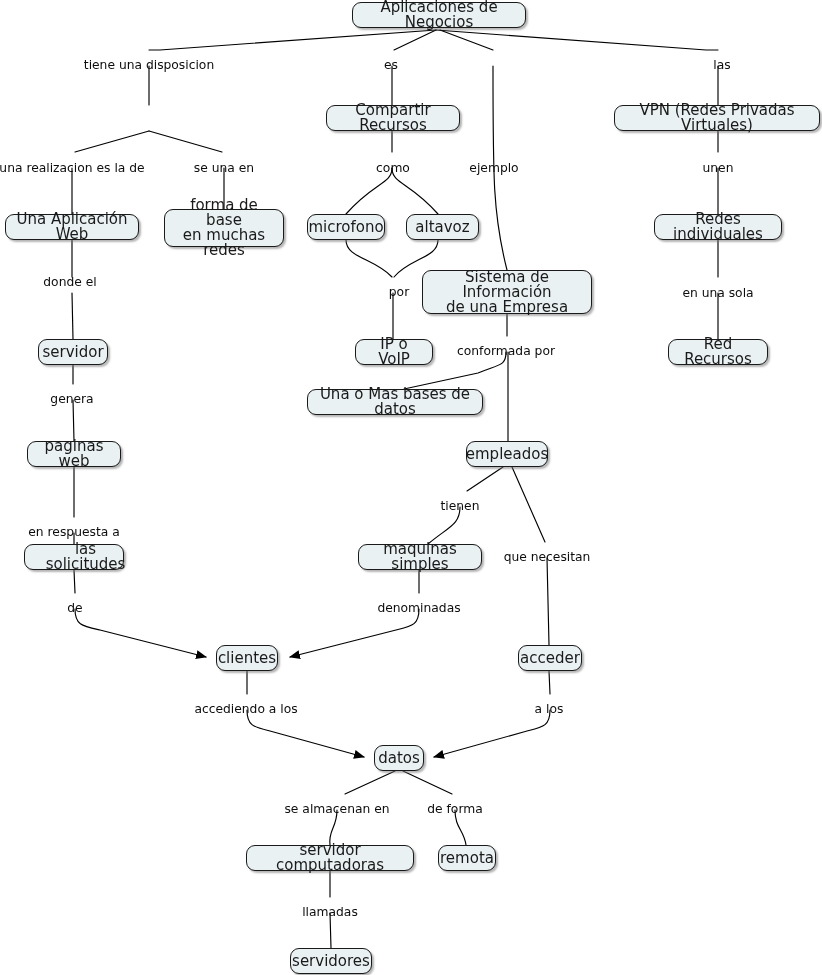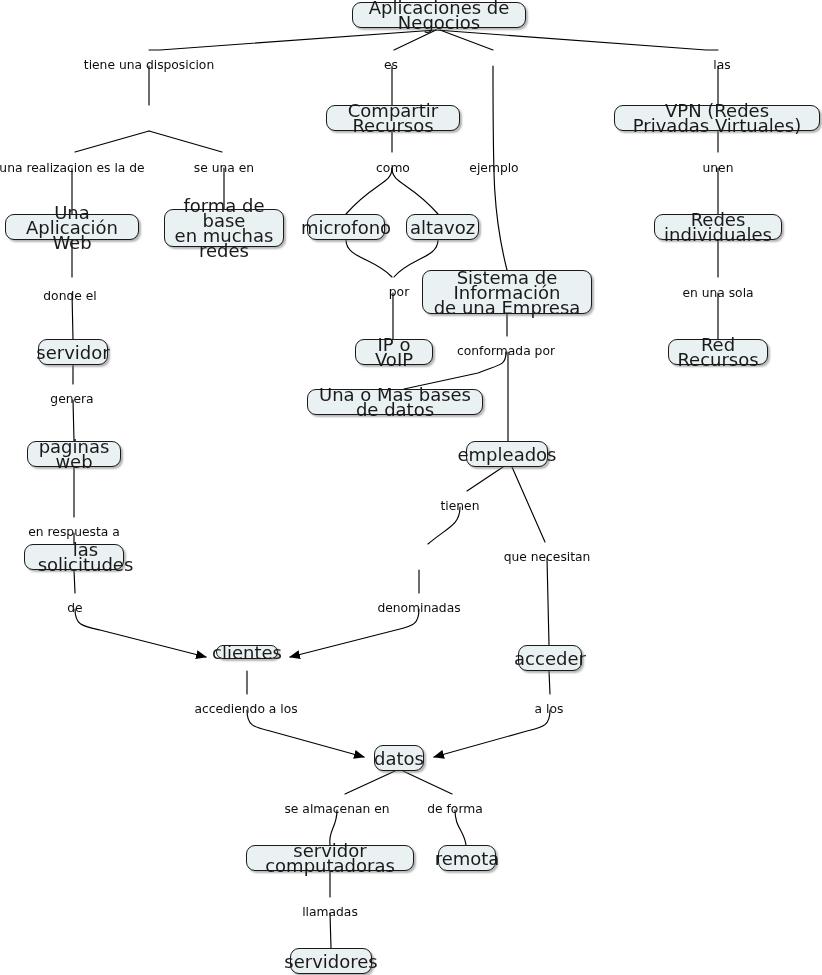--- a/index.html
+++ b/index.html
@@ -23,21 +23,21 @@
     height: 975px;
     pointer-events: none;
   }
   .node {
     position: absolute;
     box-sizing: border-box;
     background: #eaf1f3;
     border: 1.2px solid #1a1a1a;
     border-radius: 9px;
     color: #1a1a1a;
-    font-size: 18px;
+    font-size: 15px;
     line-height: 15px;
     text-align: center;
     display: flex;
     align-items: center;
     justify-content: center;
     padding: 3px 9px;
     box-shadow: 2px 2px 2px rgba(120,120,120,0.55);
     white-space: pre-line;
     z-index: 2;
   }
@@ -143,36 +143,37 @@
   <div class="node" style="left:654px;top:214px;width:128px;height:26px;">Redes individuales</div>
   <div class="node" style="left:422px;top:270px;width:170px;height:44px;">Sistema de Información
 de una Empresa</div>
   <div class="node" style="left:38px;top:339px;width:70px;height:26px;">servidor</div>
   <div class="node" style="left:355px;top:339px;width:78px;height:26px;">IP o VoIP</div>
   <div class="node" style="left:668px;top:339px;width:100px;height:26px;">Red Recursos</div>
   <div class="node" style="left:307px;top:389px;width:176px;height:26px;">Una o Mas bases de datos</div>
   <div class="node" style="left:27px;top:441px;width:94px;height:26px;">paginas web</div>
   <div class="node" style="left:466px;top:441px;width:82px;height:26px;">empleados</div>
   <div class="node" style="left:24px;top:544px;width:100px;height:26px;padding-left:32px;">las solicitudes</div>
-  <div class="node" style="left:216px;top:645px;width:62px;height:14px;">clientes</div>
+  <div class="node" style="left:358px;top:544px;width:124px;height:26px;">maquinas simples</div>
+  <div class="node" style="left:216px;top:645px;width:62px;height:26px;">clientes</div>
   <div class="node" style="left:518px;top:645px;width:64px;height:26px;">acceder</div>
   <div class="node" style="left:374px;top:745px;width:50px;height:26px;">datos</div>
   <div class="node" style="left:246px;top:845px;width:168px;height:26px;">servidor computadoras</div>
   <div class="node" style="left:438px;top:845px;width:58px;height:26px;">remota</div>
   <div class="node" style="left:290px;top:948px;width:82px;height:26px;">servidores</div>
 
   <div class="elabel" style="left:149px;top:58px;">tiene una disposicion</div>
   <div class="elabel" style="left:391px;top:58px;">es</div>
   <div class="elabel" style="left:722px;top:58px;">las</div>
   <div class="elabel" style="left:72px;top:161px;">una realizacion es la de</div>
   <div class="elabel" style="left:224px;top:161px;">se una en</div>
   <div class="elabel" style="left:393px;top:161px;">como</div>
   <div class="elabel" style="left:494px;top:161px;">ejemplo</div>
   <div class="elabel" style="left:718px;top:161px;">unen</div>
-  <div class="elabel" style="left:70px;top:289px;">donde el</div>
+  <div class="elabel" style="left:70px;top:275px;">donde el</div>
   <div class="elabel" style="left:393px;top:285px;padding-left:12px;">por</div>
   <div class="elabel" style="left:718px;top:286px;">en una sola</div>
   <div class="elabel" style="left:72px;top:392px;">genera</div>
   <div class="elabel" style="left:506px;top:344px;">conformada por</div>
   <div class="elabel" style="left:74px;top:525px;">en respuesta a</div>
   <div class="elabel" style="left:460px;top:499px;">tienen</div>
   <div class="elabel" style="left:547px;top:550px;">que necesitan</div>
   <div class="elabel" style="left:75px;top:601px;">de</div>
   <div class="elabel" style="left:419px;top:601px;">denominadas</div>
   <div class="elabel" style="left:246px;top:702px;">accediendo a los</div>

